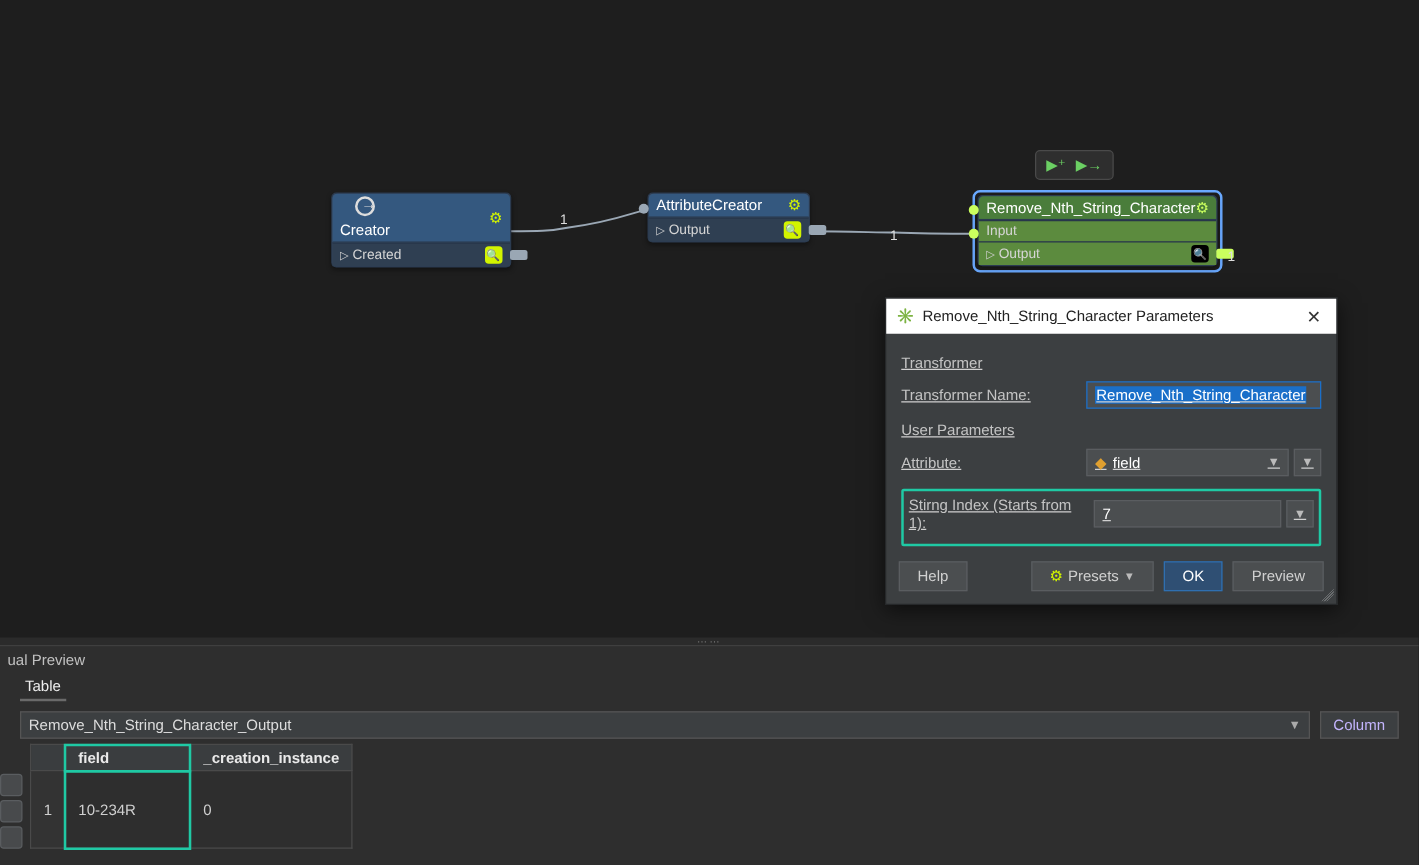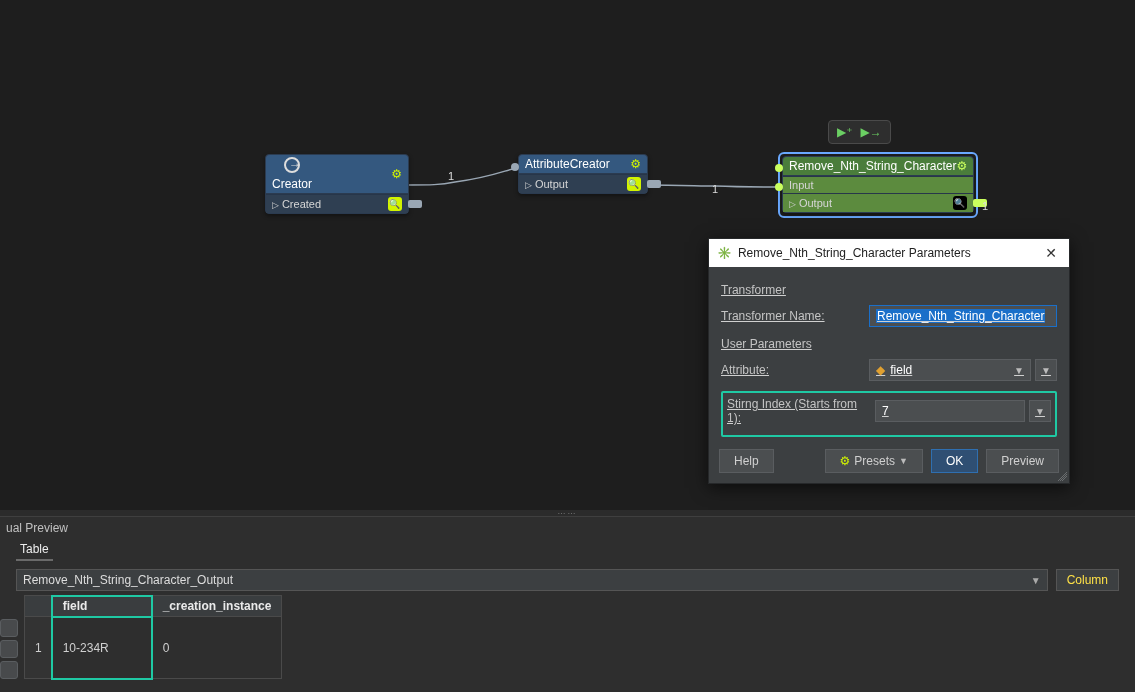--- a/index.html
+++ b/index.html
@@ -170,21 +170,21 @@
   .pv-tabrow { display:flex; gap:10px; padding:0 16px 4px; font-size:12px; }
   .pv-tab { padding:3px 4px; color:#ededed; border-bottom:2px solid #6a6a6a; }
   .pv-toolbar { display:flex; align-items:center; gap:8px; padding:4px 16px; }
   .pv-combobox {
     flex:1; height:22px; background:#3c3f41; border:1px solid #555;
     display:flex; align-items:center; justify-content:space-between; padding:0 6px;
     color:#ddd; font-size:12px;
   }
   .pv-colbtn {
     height:22px; padding:0 10px; background:#3c3f41; border:1px solid #555;
-    color:#fde047; font-size:12px; display:flex; align-items:center; cursor:pointer;text-align:right;
+    color:#c4b5fd; font-size:12px; display:flex; align-items:center; cursor:pointer;text-align:right;
   }
   
   .pv-table-wrap { display:flex; padding:0 0 0 0; }
   .pv-iconcol {
     width:22px; display:flex; flex-direction:column; gap:3px;
     padding-top:24px; 
   }
   .pv-iconcol .ic {
     width:18px; height:18px; background:#484a4c; border:1px solid #5a5d60;
     border-radius:3px;

